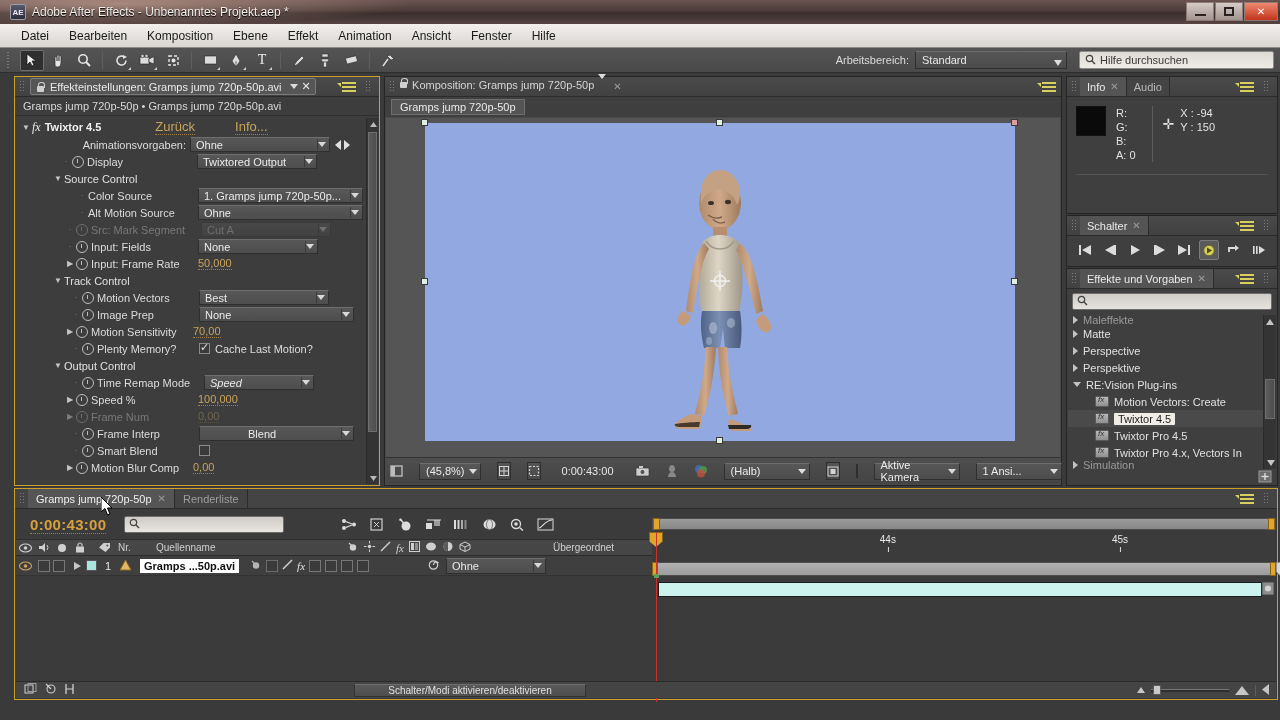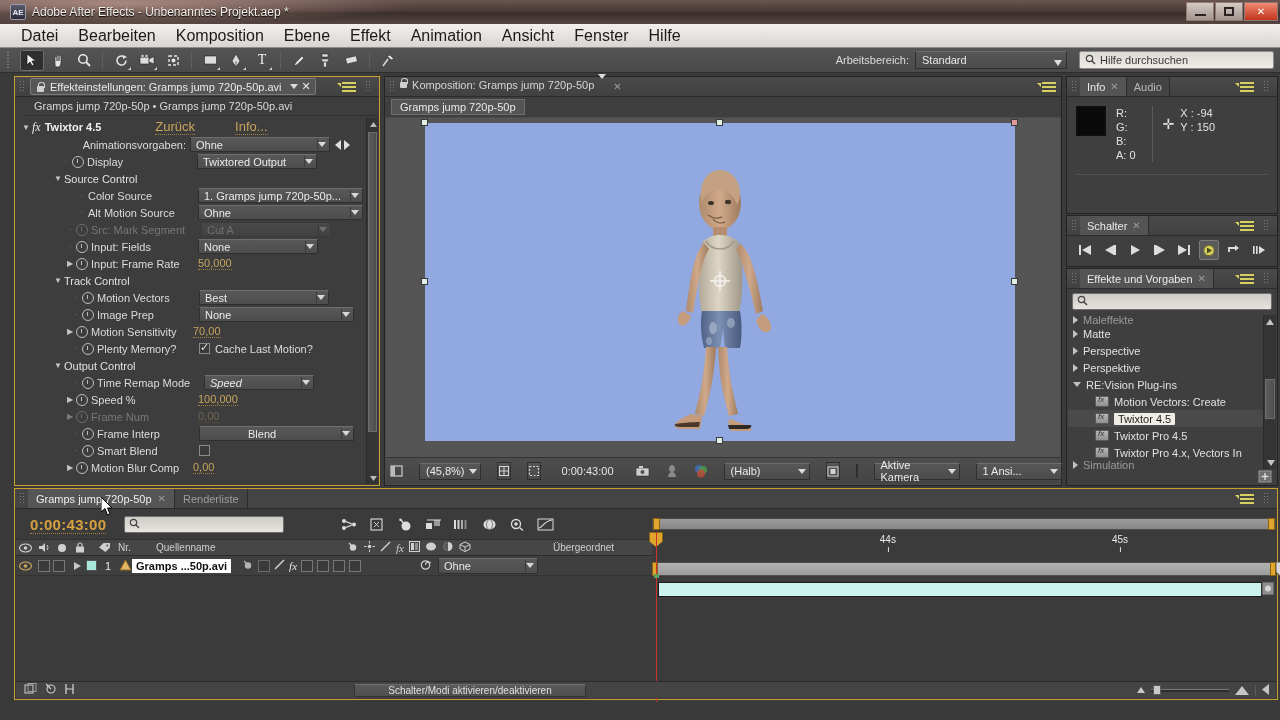--- a/index.html
+++ b/index.html
@@ -42,21 +42,21 @@
   }
   .win-btn.close{ background:linear-gradient(to bottom,#f08a72,#c2341c); color:#fff; width:34px;}
 
   
   .menubar{
     position:absolute; left:0; top:24px; width:1280px; height:24px;
     background: linear-gradient(to bottom,#f2f0ee,#d9d5d1);
     border-bottom:1px solid #8d8d8d;
     display:flex; align-items:center; padding-left:12px; gap:2px;
   }
-  .menu-item{ color:#1a1a1a; font-size:16px; padding:3px 9px; cursor:default;}
+  .menu-item{ color:#1a1a1a; font-size:12px; padding:3px 9px; cursor:default;}
 
   
   .toolbar{
     position:absolute; left:0; top:48px; width:1280px; height:25px;
     background: linear-gradient(to bottom,#545454,#4a4a4a);
     border-bottom:1px solid #2e2e2e;
     display:flex; align-items:center;
   }
   .grip{ width:9px;height:17px; margin:0 4px 0 6px;
     background-image: repeating-linear-gradient(to bottom, #8a8a8a 0 1px, transparent 1px 3px);
@@ -121,21 +121,21 @@
     border:1px solid #242424; outline:1px solid #c8a02a; outline-offset:-1px;}
   #fxPanel .sel-tab{
     background:#565656; color:#e9e9e9; border:1px solid #7a7a7a; border-radius:2px;
     height:17px; margin:1px 0 0 2px; padding:0 4px;
     display:flex;align-items:center;gap:4px; font-size:11px;
   }
   .lock-ic{ width:11px;height:12px; position:relative; display:inline-block;}
   .lock-ic::before{content:'';position:absolute;left:2px;top:5px;width:7px;height:6px;background:#cfcfcf;border-radius:1px;}
   .lock-ic::after{content:'';position:absolute;left:3px;top:1px;width:5px;height:5px;border:1.5px solid #cfcfcf;border-bottom:none;border-radius:3px 3px 0 0;}
   .fx-crumb{ height:19px; background:#3d3d3d; display:flex;align-items:center;
-     padding-left:8px; font-size:11px; color:#d8d8d8; border-bottom:1px solid #303030;margin-left:11px;}
+     padding-left:8px; font-size:11px; color:#d8d8d8; border-bottom:1px solid #303030;}
   .fx-body{ position:absolute; left:1px; top:41px; right:13px; bottom:1px; background:#3d3d3d;
     overflow:hidden;}
   .fx-scroll{ position:absolute; right:1px; top:41px; bottom:1px; width:12px; background:#343434;
      border-left:1px solid #2a2a2a;}
   .fx-scroll .sb-up,.fx-scroll .sb-dn{ width:12px;height:12px; display:flex;align-items:center;justify-content:center;}
   .fx-scroll .sb-thumb{ position:absolute; left:1px; right:1px; top:14px; height:300px;
      background:linear-gradient(to right,#5c5c5c,#4e4e4e); border:1px solid #6e6e6e;}
   .row{ height:17px; display:flex; align-items:center; padding-left:6px; }
   .row.hdr{ height:18px;}
   .twirl{ width:12px; text-align:center; font-size:8px; color:#c4c4c4;}
@@ -1248,21 +1248,21 @@
         </span>
         <span class="swbox" style="margin-left:4px;"></span>
         <span class="swbox" style="margin-left:3px;"></span>
         <span style="width:18px;display:flex;justify-content:center;margin-left:3px;">
           <svg width="7" height="8">
               <polygon points="0,0 7,4 0,8" fill="#c6c6c6"></polygon>
             </svg>
         </span>
         <span class="colorchip"></span>
         <span style="width:22px;text-align:center;color:#e6e6e6;">1</span>
-        <span style="display:flex;align-items:center;gap:0;">
+        <span style="display:flex;align-items:center;gap:8px;">
           <span>
             <svg width="13" height="12">
                 <polygon points="6.5,1 12,11 1,11" fill="#e3b664" stroke="#8d6a22"></polygon>
               </svg>
           </span>
           <span class="lname">Gramps ...50p.avi</span>
         </span>
         <span style="margin-left:10px;display:flex;align-items:center;gap:4px;">
           <span>
             <svg width="13" height="10">

